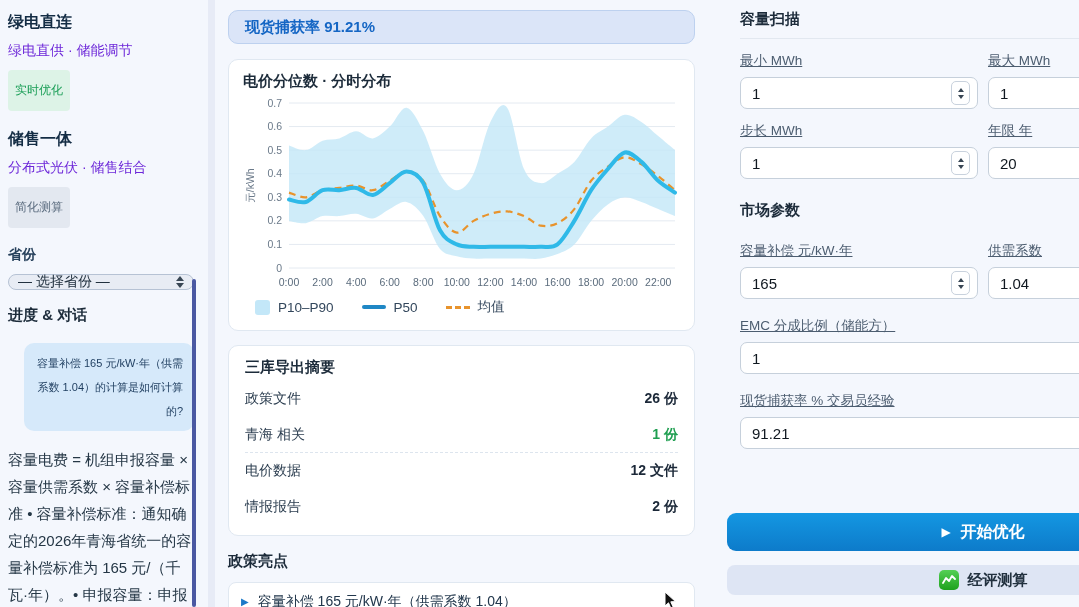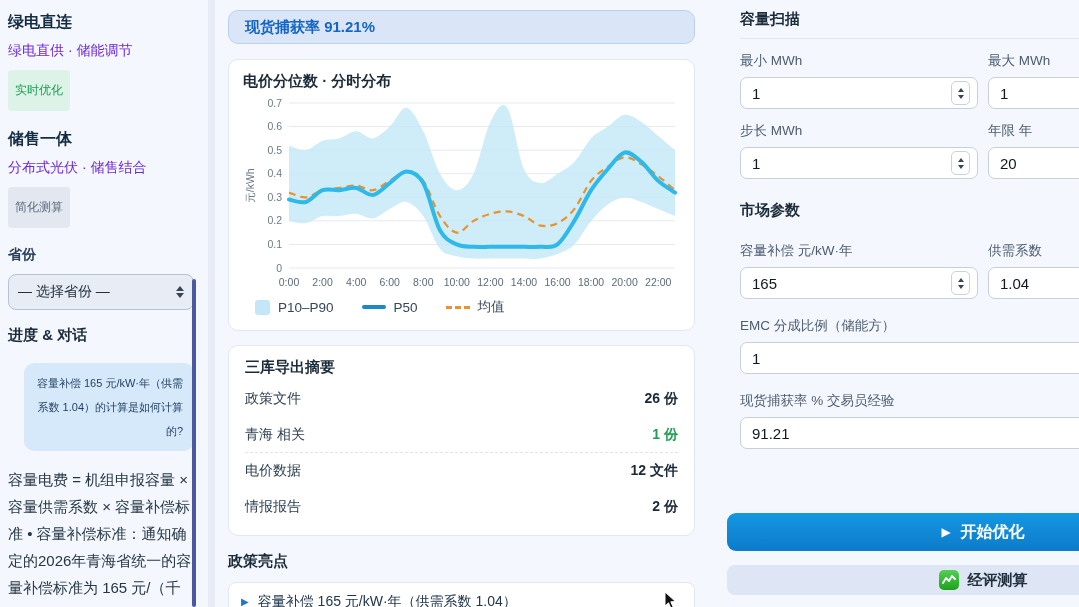--- a/index.html
+++ b/index.html
@@ -13,21 +13,21 @@
   
   .sidebar { position:absolute; left:8px; top:12px; width:186px; }
   .mode { margin-bottom:18px; }
   .mode-title { font-size:16px; font-weight:bold; color:#132c44; margin-bottom:9px; }
   .mode-sub { font-size:14px; color:#6d28d9; margin-bottom:10px; }
   .badge { display:inline-block; font-size:12px; padding:12px 7px; border-radius:4px; }
   .badge-green { background:#ddf3e7; color:#1a9e57; }
   .badge-gray  { background:#e3e8f0; color:#5a6b7e; }
   .section-label { font-size:14px; font-weight:bold; color:#27415c; margin:10px 0 10px; }
   .select {
-    height:36px; background:#e8ecf4; border:1px solid #b6c2d4; border-radius:8px;
+    height:16px; background:#e8ecf4; border:1px solid #b6c2d4; border-radius:8px;
     display:flex; align-items:center; justify-content:space-between;
     padding:0 9px; font-size:14px; color:#22313f; margin-bottom:16px;
   }
   .caret-stack { display:flex; flex-direction:column; align-items:center; gap:2px; }
   .tri-up   { width:0; height:0; border-left:4px solid transparent; border-right:4px solid transparent; border-bottom:5px solid #384654; }
   .tri-down { width:0; height:0; border-left:4px solid transparent; border-right:4px solid transparent; border-top:5px solid #384654; }
   .chat-heading { font-size:15px; font-weight:bold; color:#1c2b3a; margin-bottom:18px; }
   .bubble {
     background:#d6e9fa; border-radius:10px; padding:8px 11px; margin-left:16px;
     text-align:right; font-size:11px; line-height:24px; color:#1d3c5e;
@@ -63,21 +63,21 @@
     margin-top:11px; background:#fff; border:1px solid #e0e8f1; border-radius:8px;
     padding:10px 12px 14px; display:flex; align-items:center; gap:9px; font-size:14px; color:#22374c;
   }
   .tri-right { color:#1b79c8; font-size:10px; line-height:1; }
   
   .panel { position:absolute; left:712px; top:0; width:542px; padding:10px 28px 0; }
   .panel-heading { font-size:15px; font-weight:bold; color:#1c2b3a; padding-bottom:9px; }
   .panel-divider { border-bottom:1px solid #e2e8f0; }
   .market-heading { margin-top:22px; }
   .grid2 { display:grid; grid-template-columns:238px 238px; column-gap:10px; }
-  .fld-label { font-size:13.5px; color:#4c5d70; margin:13px 0 7px; }
+  .fld-label { font-size:13.5px; color:#4c5d70; margin:13px 0 7px;text-decoration:underline; }
   .fld-label.roomy { margin-top:18px; }
   .inputbox {
     height:32px; background:#fff; border:1px solid #c6d0db; border-radius:7px;
     display:flex; align-items:center; justify-content:space-between;
     padding:0 7px 0 11px; font-size:15px; color:#101820;
   }
   .stepper {
     width:19px; height:24px; border:1px solid #c9d2dd; border-radius:5px; background:#fff;
     display:flex; flex-direction:column; align-items:center; justify-content:center; gap:3px;
   }

